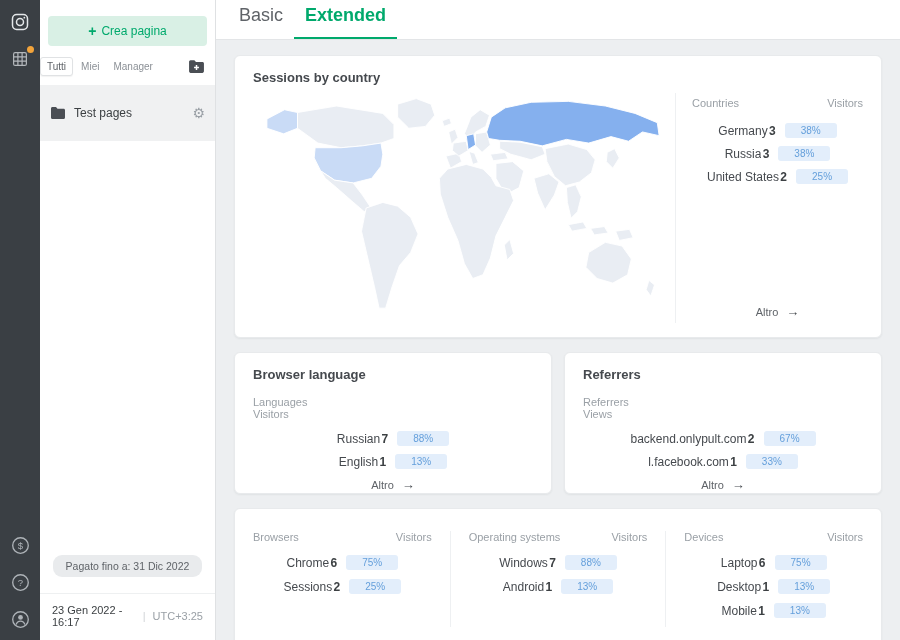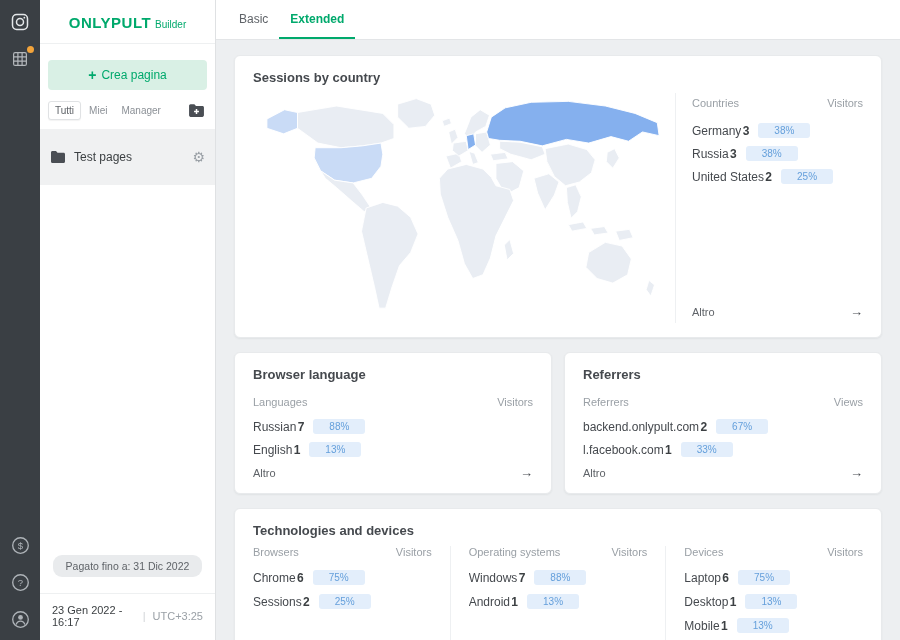--- a/index.html
+++ b/index.html
@@ -21,21 +21,21 @@
            display: flex; flex-direction: column; }
   .logo { height: 44px; display: flex; align-items: baseline; justify-content: center; gap: 4px;
           border-bottom: 1px solid #eef0f1; padding-top: 14px; }
   .logo-main { color: var(--accent-green, #00a96c); font-weight: bold; font-size: 15px; letter-spacing: .5px; }
   .logo-suffix { color: var(--accent-green, #00a96c); font-size: 10px; }
   .create-btn { margin: 16px 8px 0; height: 30px; background: var(--button-bg-green, #d9f0e5);
                 color: var(--accent-green, #00a96c); border: none; border-radius: 4px; font-size: 12px;
                 font-family: "Liberation Sans", sans-serif; cursor: pointer; display: flex; align-items: center;
                 justify-content: center; gap: 5px; }
   .create-btn .plus { font-size: 14px; font-weight: bold; }
-  .filter-row { display: flex; align-items: center; justify-content: space-between; padding: 11px 10px 9px 8px; }
+  .filter-row { display: flex; align-items: center; justify-content: space-between; padding: 11px 10px 9px 0; }
   .filter-tabs { display: flex; align-items: center; gap: 2px; }
   .ftab { font-size: 10px; color: #8b9096; padding: 3px 6px; cursor: pointer; white-space: nowrap; }
   .ftab.active { background: #fff; border: 1px solid #e0e2e4; border-radius: 3px; color: #5f6368;
                  box-shadow: 0 1px 1px rgba(0,0,0,.05); }
   .addfolder { cursor: pointer; display: flex; align-items: center; }
   .folder-row { display: flex; align-items: center; gap: 8px; background: #f0f1f2; padding: 20px 10px;
                 font-size: 12px; color: #3c4043; cursor: pointer; }
   .folder-row .gear { margin-left: auto; color: #9aa0a6; font-size: 14px; cursor: pointer; }
   .panel-footer { margin-top: auto; padding: 0 0 10px; }
   .paid-badge { background: #e9ebed; border-radius: 9px; font-size: 10.5px; color: #5f6368; text-align: center;
@@ -43,53 +43,53 @@
   .datetime-row { font-size: 11px; padding: 10px 12px 2px; border-top: 1px solid #eef0f1;
                   display: flex; gap: 7px; align-items: center; }
   .datetime-row .dt { color: #3c4043; }
   .datetime-row .sep { color: #d0d3d6; }
   .datetime-row .tz { color: #9aa0a6; }
 
   
   .main { flex: 1; display: flex; flex-direction: column; min-width: 0; }
   .topbar { height: 40px; flex: 0 0 40px; background: #fff; border-bottom: 1px solid #e3e5e7;
             display: flex; align-items: flex-end; padding: 0 12px; }
-  .tab { font-size: 12px; color: #5f6368; padding: 0 11px 11px; cursor: pointer; border-bottom: 2px solid transparent; }
+  .tab { font-size: 18px; color: #5f6368; padding: 0 11px 11px; cursor: pointer; border-bottom: 2px solid transparent; }
   .tab.active { color: var(--accent-green, #00a96c); font-weight: bold; border-bottom-color: var(--accent-green, #00a96c); }
   .content { flex: 1; padding: 15px 18px 0; display: flex; flex-direction: column; gap: 14px; overflow: hidden; }
 
   .card { background: #fff; border: 1px solid #e8eaec; border-radius: 6px;
           box-shadow: 0 1px 2px rgba(60,64,67,.07); padding: 14px 18px; }
   .card h3 { font-size: 13px; font-weight: bold; color: #45494e; margin-bottom: 8px; }
 
   .card-sessions { flex: 0 0 283px; height: 283px; display: flex; flex-direction: column; }
   .sessions-body { flex: 1; display: flex; min-height: 0; }
   .map-wrap { flex: 1; padding-right: 14px; min-width: 0; }
   .map-wrap svg { width: 100%; height: 100%; display: block; }
   .country { fill: var(--map-country-fill, #e9edf3); stroke: #fff; stroke-width: 1; stroke-linejoin: round; }
   .country.primary { fill: var(--map-highlight-primary, #85b0ee); }
   .country.secondary { fill: var(--map-highlight-secondary, #c9dbf6); }
 
   .side-table { width: 188px; flex: 0 0 188px; border-left: 1px solid #eef0f2; padding: 4px 0 0 16px;
                 display: flex; flex-direction: column; }
   .t-head { display: flex; justify-content: space-between; font-size: 11px; color: #9aa0a6; margin-bottom: 14px; }
-  .t-row { display: flex; justify-content: flex-start; align-items: center; margin-bottom: 8px;
+  .t-row { display: flex; justify-content: center; align-items: center; margin-bottom: 8px;
            font-size: 12px; color: #45494e; }
   .t-label { white-space: nowrap; overflow: hidden; text-overflow: ellipsis; }
   .t-val { display: flex; align-items: center; gap: 9px; flex: 0 0 auto; }
   .t-val b { font-size: 12px; color: #3c4043; min-width: 8px; text-align: right; }
   .pct { background: var(--badge-bg-blue, #e3eefb); color: var(--badge-text-blue, #649fdb); font-size: 10px;
          padding: 2px 16px; border-radius: 3px; min-width: 28px; text-align: center; }
-  .more { margin-top: auto; display: flex; align-items: center; justify-content: space-between; gap: 8px;
+  .more { margin-top: auto; display: flex; align-items: center; justify-content: center; gap: 8px;
           font-size: 11px; color: #5f6368; cursor: pointer; padding-bottom: 4px; }
   .more .arr { font-size: 13px; color: #45494e; }
 
   .row2 { display: flex; gap: 12px; flex: 0 0 142px; }
   .row2 .card { flex: 1; height: 142px; display: flex; flex-direction: column; min-width: 0; }
-  .row2 .t-head { margin-top: 6px; margin-bottom: 11px; }
+  .row2 .t-head { margin-top: 6px; margin-bottom: 11px; flex-direction: column; }
 
   .card-tech { flex: 0 0 170px; height: 170px; }
   .tech-cols { display: flex; margin-top: 8px; }
   .tcol { flex: 1; padding: 0 18px; min-width: 0; }
   .tcol:first-child { padding-left: 0; }
   .tcol:last-child { padding-right: 0; }
   .tcol + .tcol { border-left: 1px solid #eef0f2; }
   .tcol .t-head { margin-bottom: 12px; }
   .tcol .t-row { margin-bottom: 9px; }
 </style>
@@ -132,24 +132,20 @@
         <svg width="19" height="19" viewBox="0 0 20 20">
           <circle cx="10" cy="10" r="8.2" fill="none" stroke="#aeb3b8" stroke-width="1.4"></circle>
           <circle cx="10" cy="7.8" r="2.5" fill="#aeb3b8"></circle>
           <path d="M5.4 15.3 C6.2 12.7 8 11.7 10 11.7 C12 11.7 13.8 12.7 14.6 15.3" fill="none" stroke="#aeb3b8" stroke-width="1.4"></path>
         </svg>
       </div>
     </div>
   </aside>
 
   <aside class="panel">
-    <div class="logo">
-      <span class="logo-main">ONLYPULT</span>
-      <span class="logo-suffix">Builder</span>
-    </div>
     <button class="create-btn">
       <span class="plus">+</span>
       <span>Crea pagina</span>
     </button>
     <div class="filter-row">
       <div class="filter-tabs">
         <span class="ftab active">Tutti</span>
         <span class="ftab">Miei</span>
         <span class="ftab">Manager</span>
       </div>
@@ -303,21 +299,20 @@
             </span>
           </div>
           <div class="more">
             <span>Altro</span>
             <span class="arr">→</span>
           </div>
         </section>
       </div>
 
       <section class="card card-tech">
-        <h3>Technologies and devices</h3>
         <div class="tech-cols">
 
           <div class="tcol">
             <div class="t-head">
               <span>Browsers</span>
               <span>Visitors</span>
             </div>
             <div class="t-row">
               <span class="t-label">Chrome</span>
               <span class="t-val">

